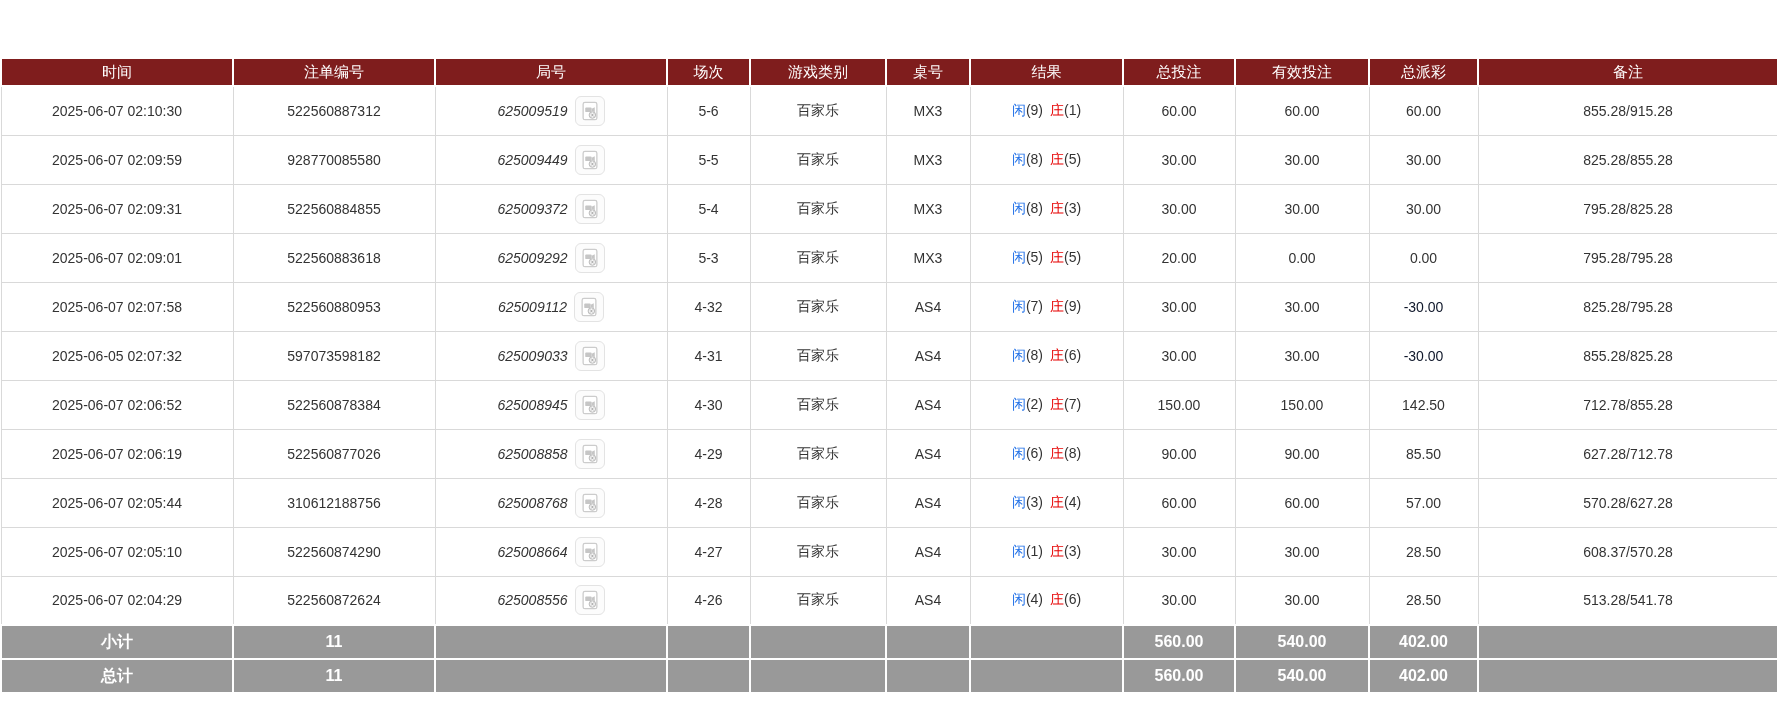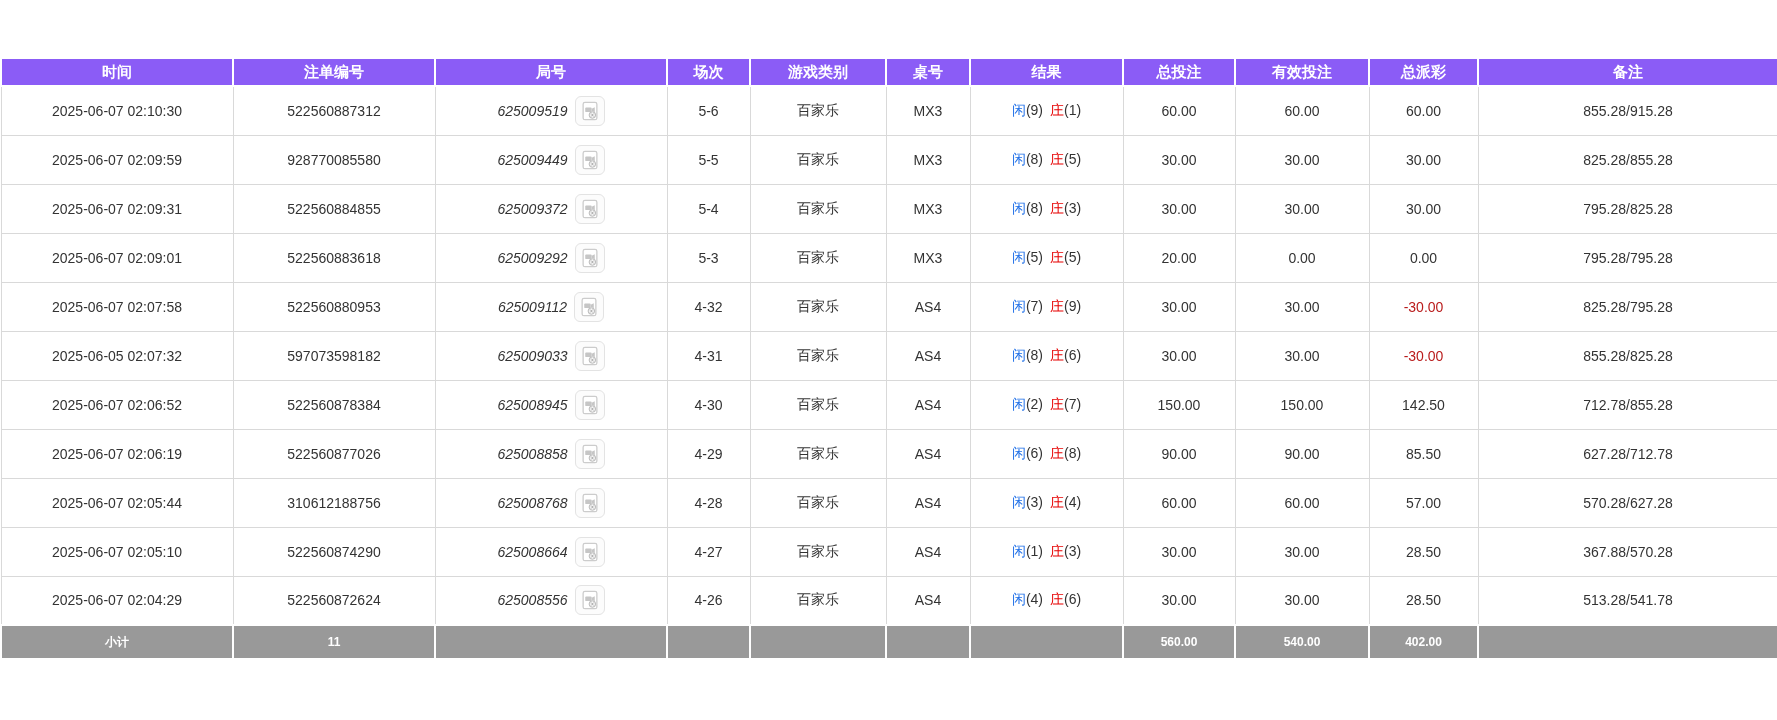--- a/index.html
+++ b/index.html
@@ -11,24 +11,24 @@
     overflow: hidden;
     position: relative;
   }
   table.records {
     border-collapse: collapse;
     table-layout: fixed;
     width: 1777px;
     margin-top: 57px;
   }
   table.records th {
-    background: #8b5cf6;
+    background: #7f1d1d;
     color: #ffffff;
     font-size: 15px;
-    font-weight: bold;
+    font-weight: normal;
     border: 2px solid #ffffff;
     height: 28px;
     padding: 0;
     text-align: center;
     white-space: nowrap;
     margin-left: 35px;
   }
   table.records tbody td {
     background: #ffffff;
     border: 1px solid #d9d9d9;
@@ -38,26 +38,26 @@
     color: #333333;
     text-align: center;
     white-space: nowrap;
   }
   table.records tfoot td {
     background: #999999;
     color: #ffffff;
     border: 2px solid #ffffff;
     height: 34px;
     padding: 0;
-    font-size: 12px;
+    font-size: 16px;
     font-weight: bold;
     text-align: center;
   }
   .total-bet-link { color: #2070e8; cursor: pointer; }
-  .payout.neg { color: #b91c1c; }
+  .payout.neg { color: #0f172a; }
   .res-player { color: #2070e8; }
   .res-banker { color: #e60000; margin-left: 7px; }
   .res-n { color: #333333; }
   .video-btn {
     display: inline-flex;
     align-items: center;
     justify-content: center;
     width: 30px; height: 30px;
     border: 1px solid #e3e3e3;
     border-radius: 6px;
@@ -392,21 +392,21 @@
     </td>
     <td>4-27</td>
     <td>百家乐</td>
     <td>AS4</td>
     <td>
       <span class="res-player">闲</span><span class="res-n">(1)</span><span class="res-banker">庄</span><span class="res-n">(3)</span>
     </td>
     <td class="total-bet-link">30.00</td>
     <td>30.00</td>
     <td class="payout">28.50</td>
-    <td>367.88/570.28</td>
+    <td>608.37/570.28</td>
   </tr>
 
   <tr>
     <td>2025-06-07 02:04:29</td>
     <td>522560872624</td>
     <td>
       <span class="round-num">625008556</span><button class="video-btn">
             <svg width="22" height="22" viewBox="0 0 24 24">
               <rect x="4.5" y="2.5" width="15" height="19" rx="2" fill="#ffffff" stroke="#cccccc" stroke-width="1.4"></rect>
               <rect x="6.8" y="8.2" width="7" height="5" rx="1" fill="#c6c6c6"></rect>
@@ -439,14 +439,27 @@
       <td></td>
       <td></td>
       <td></td>
       <td></td>
       <td></td>
       <td>560.00</td>
       <td>540.00</td>
       <td>402.00</td>
       <td></td>
     </tr>
+    <tr>
+      <td>总计</td>
+      <td>11</td>
+      <td></td>
+      <td></td>
+      <td></td>
+      <td></td>
+      <td></td>
+      <td>560.00</td>
+      <td>540.00</td>
+      <td>402.00</td>
+      <td></td>
+    </tr>
   </tfoot>
 </table>
 
 </body></html>

